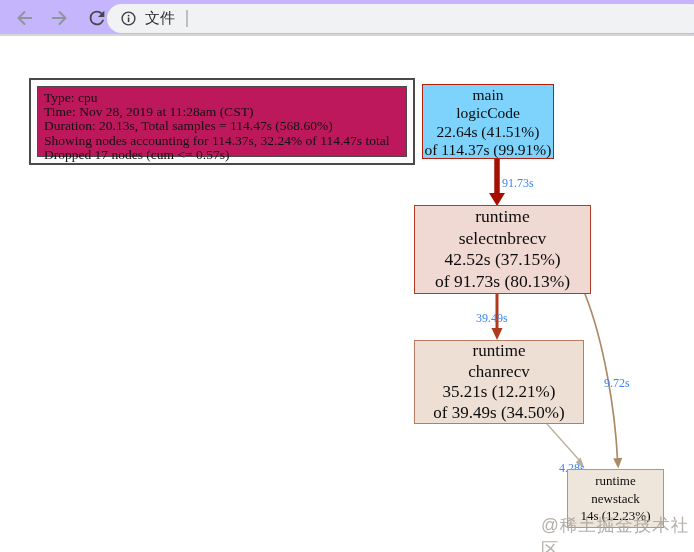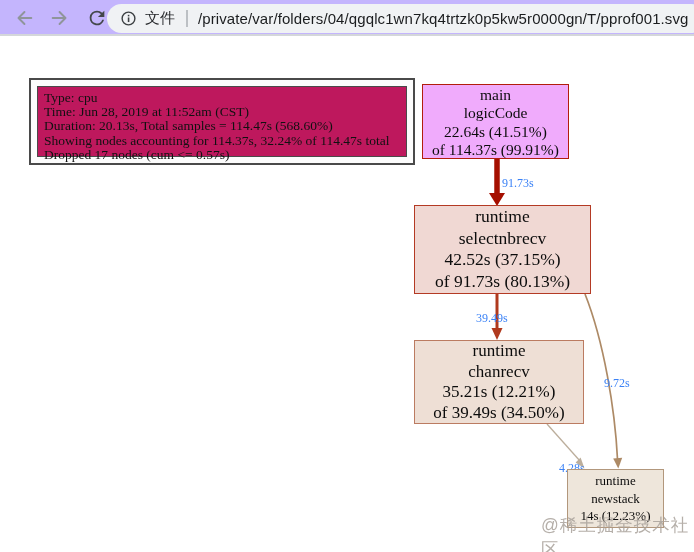--- a/index.html
+++ b/index.html
@@ -29,22 +29,22 @@
 
   
   .legend-outer { position:absolute; left:29px; top:42px; width:386px; height:87px;
                   border:2px solid #4a4a4a; background:#fcfcfc; }
   .legend-inner { position:absolute; left:6px; top:6px; right:6px; bottom:6px;
                   border:1px solid #4a4a4a; background:#be185d;
                   padding:4px 6px; font-size:13.5px; line-height:14.2px; }
 
   
   .node { position:absolute; text-align:center; color:#0c0c0c; }
-  #node-main      { left:422px; top:48px;  width:147px; height:75px;
-                    background:#f0abfc; border:1.6px solid #b21e0c;
+  #node-main      { left:422px; top:48px;  width:132px; height:75px;
+                    background:#7dd3fc; border:1.6px solid #b21e0c;
                     font-size:15.5px; line-height:18.4px; padding-top:1px; }
   #node-select    { left:414px; top:169px; width:177px; height:89px;
                     background:#f0d8d3; border:1.6px solid #b43a24;
                     font-size:17.5px; line-height:21.6px; }
   #node-chanrecv  { left:414px; top:304px; width:170px; height:84px;
                     background:#eedfd5; border:1.5px solid #bb7b61;
                     font-size:17px; line-height:20.6px; }
   #node-newstack  { left:567px; top:433px; width:97px;  height:59px;
                     background:#eee6db; border:1.5px solid #b2977c;
                     font-size:13px; line-height:17.6px; padding-top:2px; }
@@ -83,30 +83,29 @@
   </button>
 
   <div class="addr-pill">
     <svg width="17" height="17" viewBox="0 0 24 24">
       <circle cx="12" cy="12" r="9" fill="none" stroke="#3c4043" stroke-width="2"></circle>
       <rect x="11" y="10.5" width="2.2" height="6.5" fill="#3c4043"></rect>
       <rect x="11" y="6.8" width="2.2" height="2.2" fill="#3c4043"></rect>
     </svg>
     <span class="file-label">文件</span>
     <span class="addr-divider"></span>
-    <span class="addr-url">/private/var/folders/04/qgqlc1wn7kq4trtzk0p5kw5r0000gn/T/pprof001.svg</span>
   </div>
 </div>
 
 <div class="content">
 
   <div class="legend-outer">
     <div class="legend-inner">
       <div>Type: cpu</div>
-      <div>Time: Jun 28, 2019 at 11:52am (CST)</div>
+      <div>Time: Nov 28, 2019 at 11:28am (CST)</div>
       <div>Duration: 20.13s, Total samples = 114.47s (568.60%)</div>
       <div>Showing nodes accounting for 114.37s, 32.24% of 114.47s total</div>
       <div>Dropped 17 nodes (cum &lt;= 0.57s)</div>
     </div>
   </div>
 
   <svg class="edges-svg" viewBox="0 0 694 514">
     <g>
       <path d="M497 123 V158" stroke="#a50f00" stroke-width="5.5" fill="none"></path>
       <polygon points="489,157 505,157 497,170" fill="#a50f00"></polygon>

